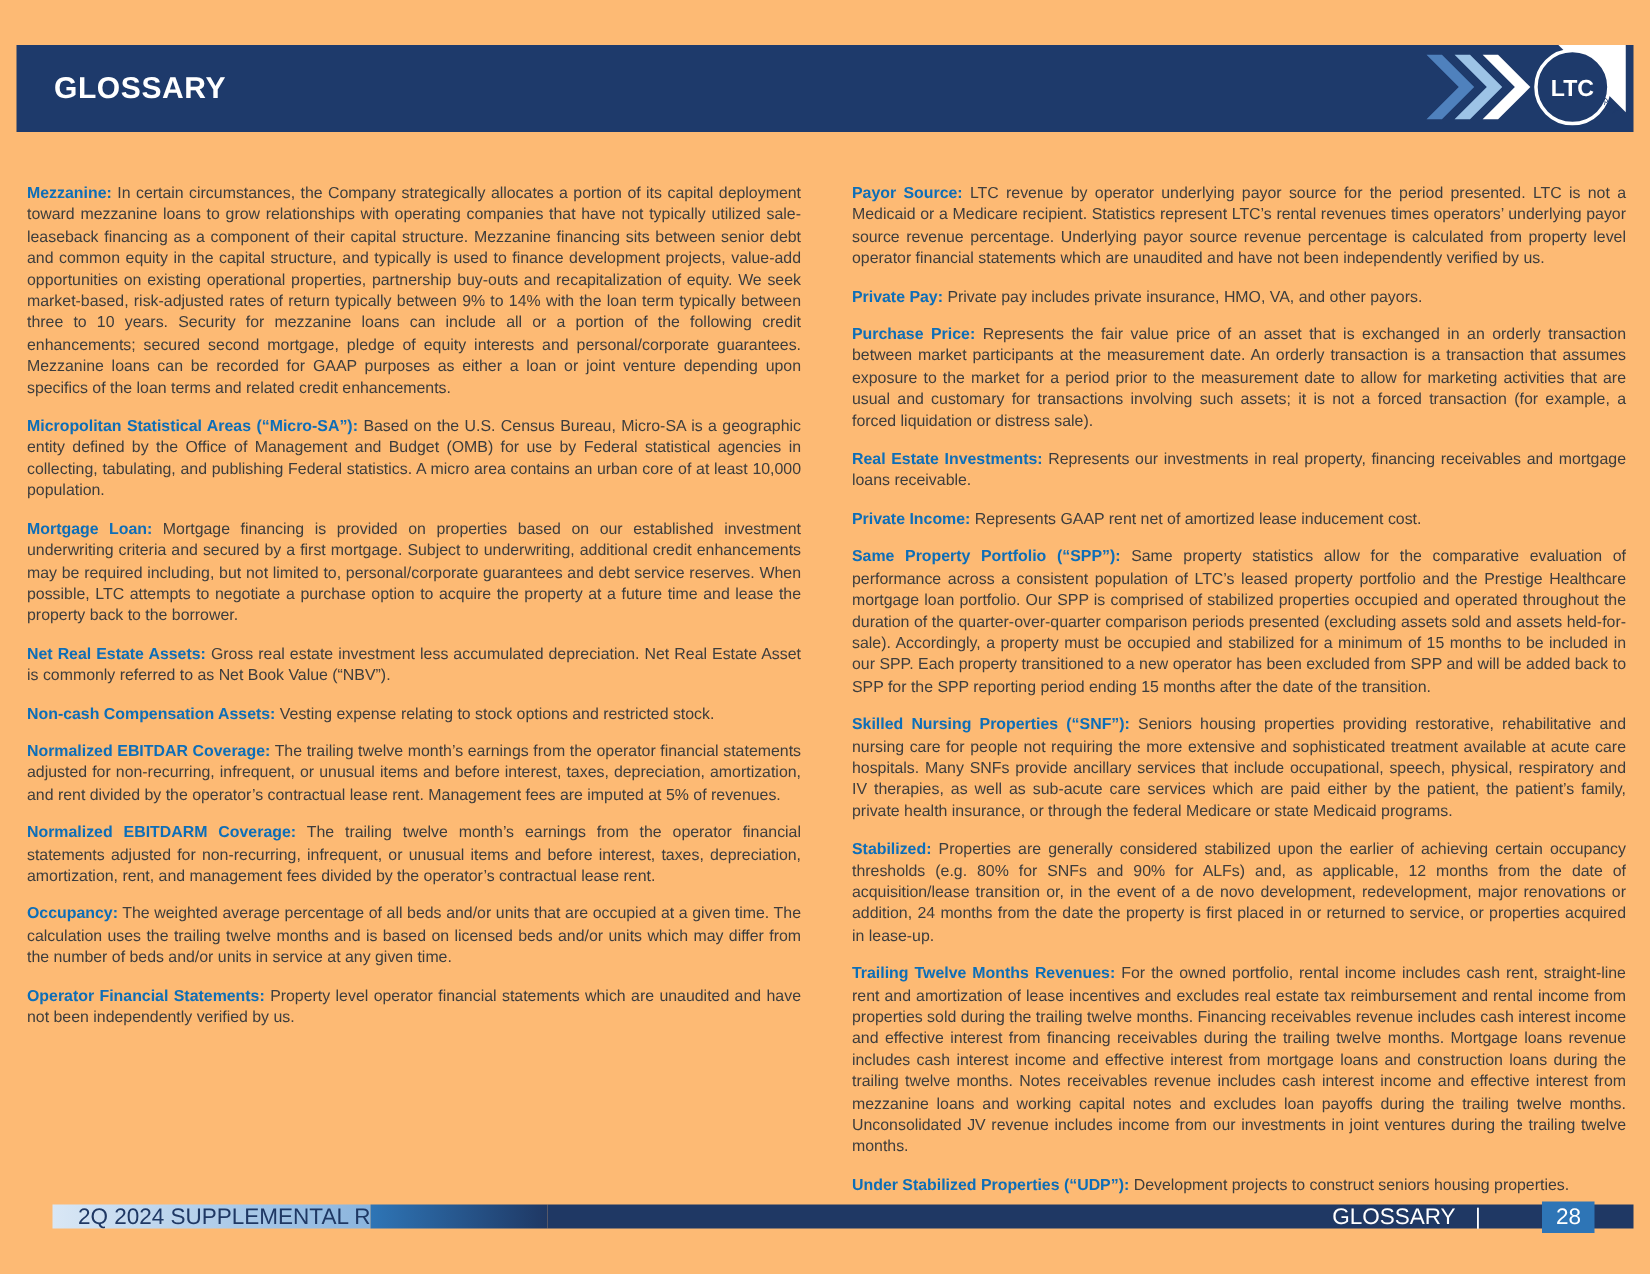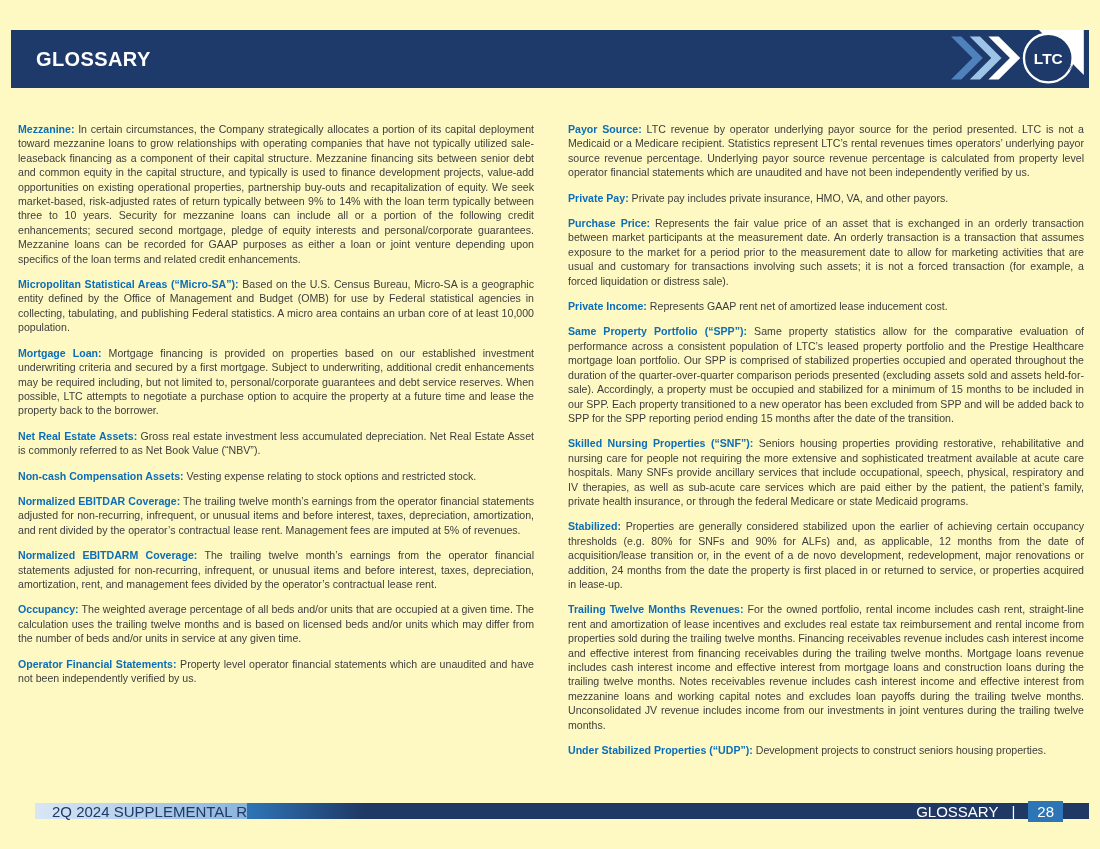--- a/index.html
+++ b/index.html
@@ -4,21 +4,21 @@
 <style>
   * { margin: 0; padding: 0; box-sizing: border-box; }
   html, body {
     width: 1100px; height: 849px;
     background: #ffffff;
     font-family: "Liberation Sans", sans-serif;
   }
   .page {
     position: relative;
     width: 1100px; height: 849px;
-    background: #fef9c3;
+    background: #fdba74;
     overflow: hidden;
   }
 
   
   .header {
     position: absolute;
     top: 30px; left: 11px; right: 11px;
     height: 58px;
     background: #1e3a6b;
     display: flex;
@@ -84,20 +84,21 @@
     color: #ffffff;
     display: flex;
     align-items: center;
     justify-content: flex-end;
     gap: 13px;
     padding-right: 26px;
   }
   .footer-page {
     background: #2e75b6;
     padding: 2px 9px;
+    margin-left: 28px;
   }
 </style>
 </head>
 <body>
 
 <div class="page">
 
   <header class="header">
     <h1 class="header-title">GLOSSARY</h1>
     <svg class="logo" width="160" height="62" viewBox="0 0 160 62">
@@ -122,20 +123,21 @@
         <p class="entry"><span class="term">Non-cash Compensation Assets:</span> <span class="definition">Vesting expense relating to stock options and restricted stock.</span></p>
         <p class="entry"><span class="term">Normalized EBITDAR Coverage:</span> <span class="definition">The trailing twelve month’s earnings from the operator financial statements adjusted for non-recurring, infrequent, or unusual items and before interest, taxes, depreciation, amortization, and rent divided by the operator’s contractual lease rent.  Management fees are imputed at 5% of revenues.</span></p>
         <p class="entry"><span class="term">Normalized EBITDARM Coverage:</span> <span class="definition">The trailing twelve month’s earnings from the operator financial statements adjusted for non-recurring, infrequent, or unusual items and before interest, taxes, depreciation, amortization, rent, and management fees divided by the operator’s contractual lease rent.</span></p>
         <p class="entry"><span class="term">Occupancy:</span> <span class="definition">The weighted average percentage of all beds and/or units that are occupied at a given time.  The calculation uses the trailing twelve months and is based on licensed beds and/or units which may differ from the number of beds and/or units in service at any given time.</span></p>
         <p class="entry"><span class="term">Operator Financial Statements:</span> <span class="definition">Property level operator financial statements which are unaudited and have not been independently verified by us.</span></p>
       </section>
     <section class="column" id="col-right">
         <p class="entry"><span class="term">Payor Source:</span> <span class="definition">LTC revenue by operator underlying payor source for the period presented.  LTC is not a Medicaid or a Medicare recipient. Statistics represent LTC’s rental revenues times operators’ underlying payor source revenue percentage. Underlying payor source revenue percentage is calculated from property level operator financial statements which are unaudited and have not been independently verified by us.</span></p>
         <p class="entry"><span class="term">Private Pay:</span> <span class="definition">Private pay includes private insurance, HMO, VA, and other payors.</span></p>
         <p class="entry"><span class="term">Purchase Price:</span> <span class="definition">Represents the fair value price of an asset that is exchanged in an orderly transaction between market participants at the measurement date.  An orderly transaction is a transaction that assumes exposure to the market for a period prior to the measurement date to allow for marketing activities that are usual and customary for transactions involving such assets; it is not a forced transaction (for example, a forced liquidation or distress sale).</span></p>
+        <p class="entry"><span class="term">Real Estate Investments:</span> <span class="definition">Represents our investments in real property, financing receivables and mortgage loans receivable.</span></p>
         <p class="entry"><span class="term">Private Income:</span> <span class="definition">Represents GAAP rent net of amortized lease inducement cost.</span></p>
         <p class="entry"><span class="term">Same Property Portfolio (“SPP”):</span> <span class="definition">Same property statistics allow for the comparative evaluation of performance across a consistent population of LTC’s leased property portfolio and the Prestige Healthcare mortgage loan portfolio.  Our SPP is comprised of stabilized properties occupied and operated throughout the duration of the quarter-over-quarter comparison periods presented (excluding assets sold and assets held-for-sale). Accordingly, a property must be occupied and stabilized for a minimum of 15 months to be included in our SPP. Each property transitioned to a new operator has been excluded from SPP and will be added back to SPP for the SPP reporting period ending 15 months after the date of the transition.</span></p>
         <p class="entry"><span class="term">Skilled Nursing Properties (“SNF”):</span> <span class="definition">Seniors housing properties providing restorative, rehabilitative and nursing care for people not requiring the more extensive and sophisticated treatment available at acute care hospitals.  Many SNFs provide ancillary services that include occupational, speech, physical, respiratory and IV therapies, as well as sub-acute care services which are paid either by the patient, the patient’s family, private health insurance, or through the federal Medicare or state Medicaid programs.</span></p>
         <p class="entry"><span class="term">Stabilized:</span> <span class="definition">Properties are generally considered stabilized upon the earlier of achieving certain occupancy thresholds (e.g. 80% for SNFs and 90% for ALFs) and, as applicable, 12 months from the date of acquisition/lease transition or, in the event of a de novo development, redevelopment, major renovations or addition, 24 months from the date the property is first placed in or returned to service, or properties acquired in lease-up.</span></p>
         <p class="entry"><span class="term">Trailing Twelve Months Revenues:</span> <span class="definition">For the owned portfolio, rental income includes cash rent, straight-line rent and amortization of lease incentives and excludes real estate tax reimbursement and rental income from properties sold during the trailing twelve months. Financing receivables revenue includes cash interest income and effective interest from financing receivables during the trailing twelve months. Mortgage loans revenue includes cash interest income and effective interest from mortgage loans and construction loans during the trailing twelve months. Notes receivables revenue includes cash interest income and effective interest from mezzanine loans and working capital notes and excludes loan payoffs during the trailing twelve months. Unconsolidated JV revenue includes income from our investments in joint ventures during the trailing twelve months.</span></p>
         <p class="entry"><span class="term">Under Stabilized Properties (“UDP”):</span> <span class="definition">Development projects to construct seniors housing properties.</span></p>
       </section>
   </main>
 
   <footer class="footer">

